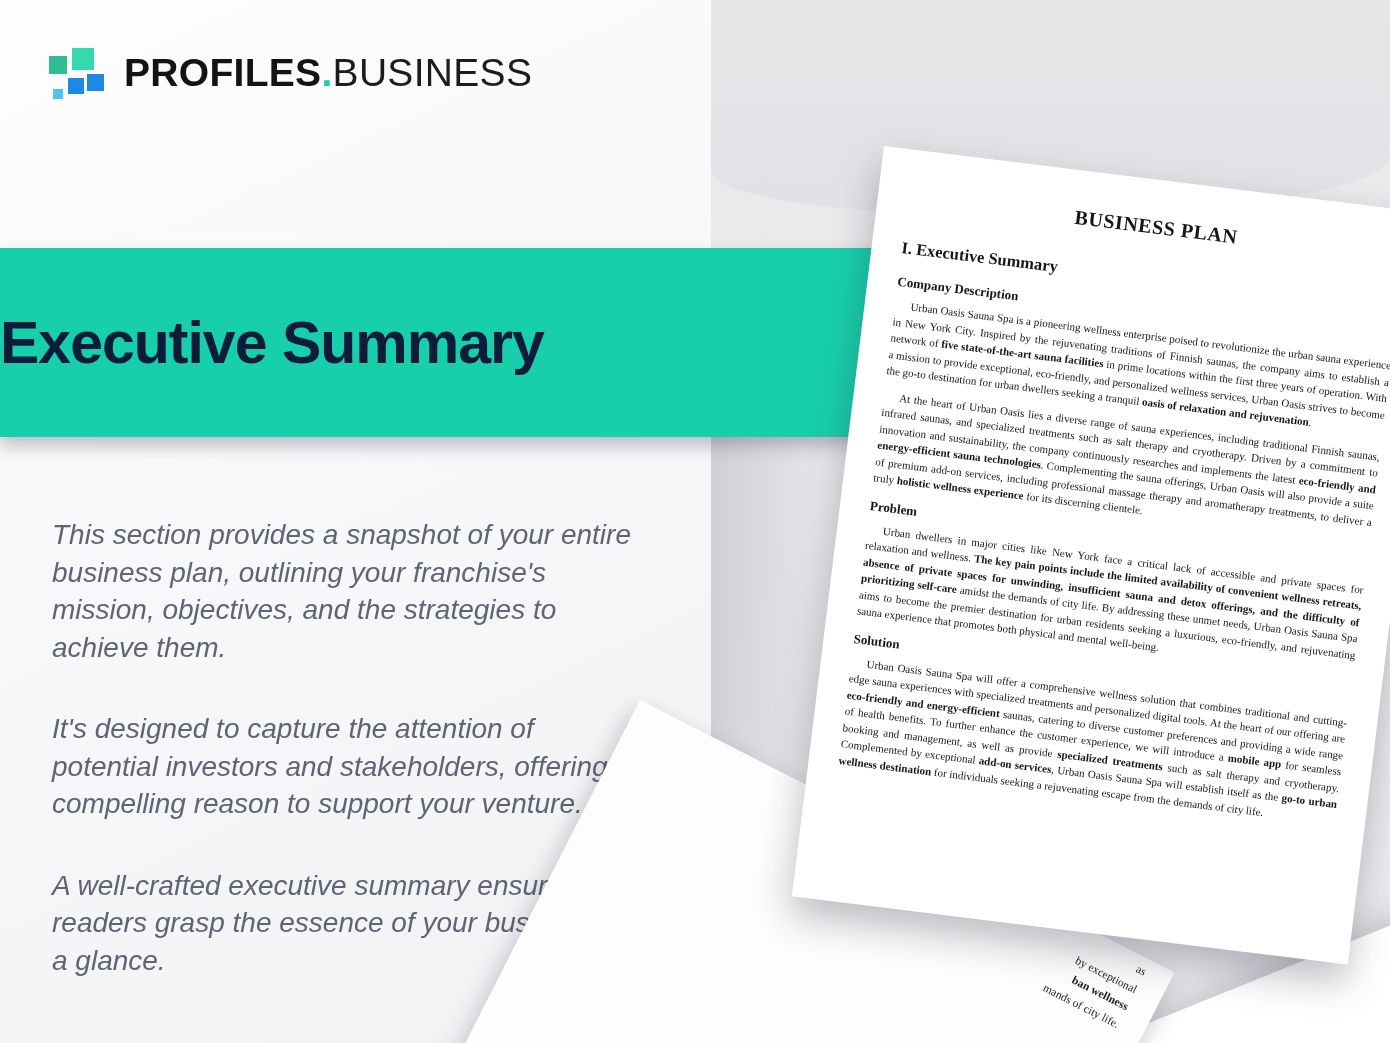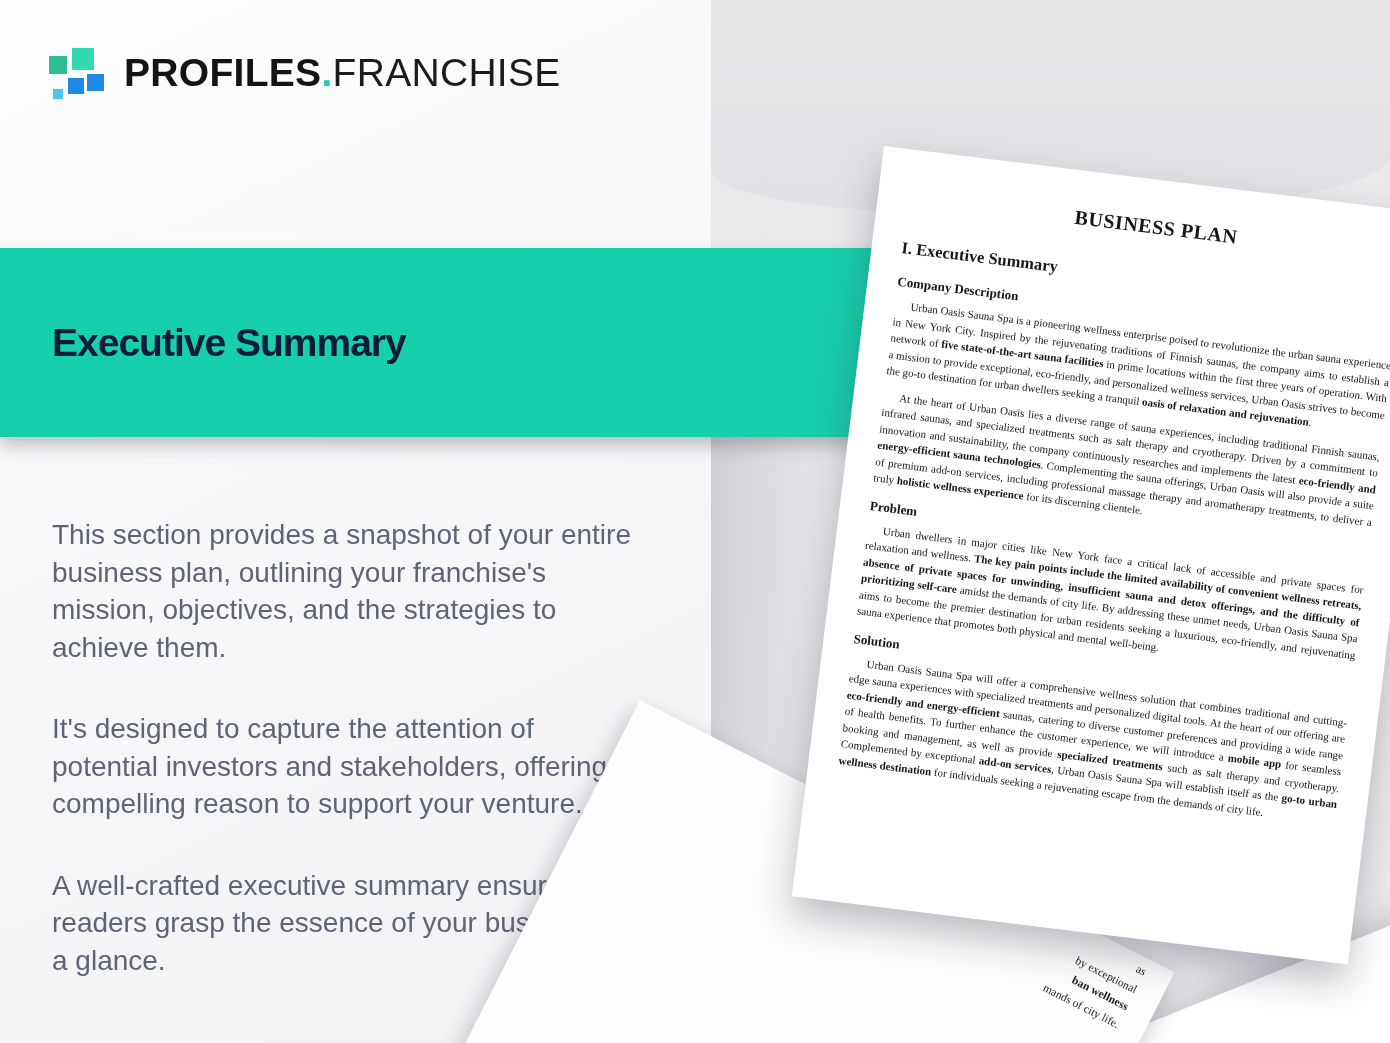--- a/index.html
+++ b/index.html
@@ -31,37 +31,37 @@
     font-family:"Liberation Serif",serif;color:#161616;}
   .doc-title{text-align:center;font-weight:bold;font-size:20px;letter-spacing:.6px;margin:4px 0 30px;}
   .doc-h2{font-weight:bold;font-size:16.5px;margin:0 0 16px;}
   .doc-h3{font-weight:bold;font-size:13px;margin:12px 0 7px;}
   .doc-p{font-size:11px;line-height:1.5;text-align:justify;text-indent:16px;margin:0 0 9px;}
   .doc-p b,.fragment-block b{font-weight:bold;}
   
   .banner{position:absolute;left:0;top:248px;width:940px;height:189px;z-index:15;
     display:flex;align-items:center;
     box-shadow:0 9px 16px rgba(80,80,100,.35);}
-  .banner-title{padding-left:52px;font-size:39px;font-weight:800;letter-spacing:-1px;}
+  .banner-title{font-size:59px;font-weight:800;letter-spacing:-1px;}
   
   .logo{position:absolute;left:48px;top:44px;display:flex;align-items:center;z-index:5;}
   .logo-icon{position:relative;width:60px;height:58px;margin-right:16px;}
   .logo-icon span{position:absolute;display:block;}
   .sq-green{left:1px;top:12px;width:18px;height:18px;}
   .sq-teal{left:24px;top:4px;width:22px;height:22px;}
   .sq-blue-c{left:20px;top:34px;width:16px;height:16px;}
   .sq-blue-r{left:39px;top:30px;width:17px;height:17px;}
   .sq-lblue{left:5px;top:45px;width:10px;height:10px;}
   .logo-text{font-size:39px;letter-spacing:.3px;color:#141414;white-space:nowrap;}
   .logo-bold{font-weight:800;}
   .logo-light{font-weight:400;color:#1c1c1c;}
   
   .intro{position:absolute;left:52px;top:516px;width:584px;z-index:5;
     font-size:28px;line-height:1.34;color:#5d6575;}
-  .intro p{margin:0 0 44px;}
+  .intro p{margin:0 0 44px;font-style:italic;}
 </style>
 </head>
 <body>
 
 <div class="stage">
 
   <div class="photo-panel">
     <div class="photo-panel-top"></div>
     <div class="photo-shade"></div>
   </div>
@@ -98,21 +98,21 @@
 
   <div class="logo">
     <div class="logo-icon">
       <span class="sq-green" style="background: rgb(46, 190, 143);"></span>
       <span class="sq-teal" style="background: rgb(53, 217, 175);"></span>
       <span class="sq-blue-c" style="background: rgb(30, 136, 229);"></span>
       <span class="sq-blue-r" style="background: rgb(30, 136, 229);"></span>
       <span class="sq-lblue" style="background: rgb(78, 195, 245);"></span>
     </div>
     <div class="logo-text">
-      <span class="logo-bold">PROFILES</span><span class="logo-bold logo-dot" style="color: rgb(24, 207, 171);">.</span><span class="logo-light">FRANCHISE</span>
+      <span class="logo-bold">PROFILES</span><span class="logo-bold logo-dot" style="color: rgb(24, 207, 171);">.</span><span class="logo-light">BUSINESS</span>
     </div>
   </div>
 
   <div class="intro">
     <p>This section provides a snapshot of your entire business plan, outlining your franchise's mission, objectives, and the strategies to achieve them.</p>
     <p>It's designed to capture the attention of potential investors and stakeholders, offering a compelling reason to support your venture.</p>
     <p>A well-crafted executive summary ensures that readers grasp the essence of your business at a glance.</p>
   </div>
 
 </div>

